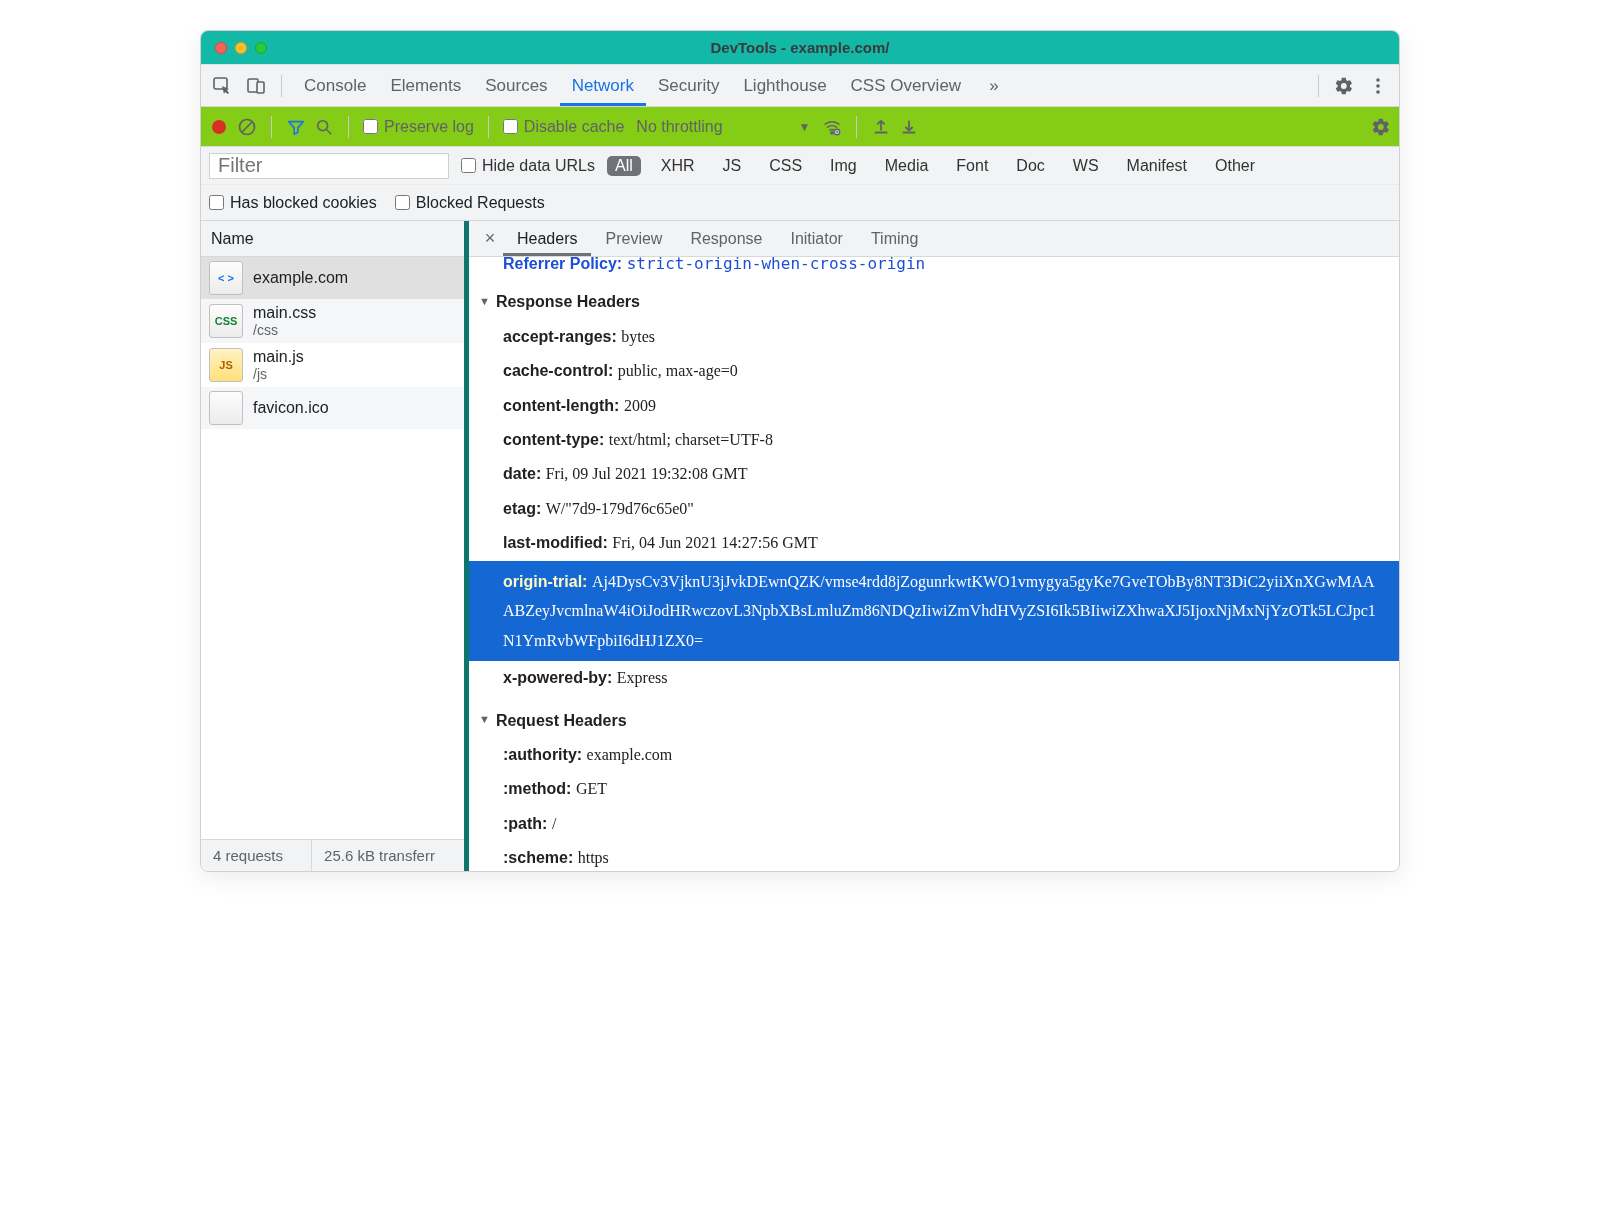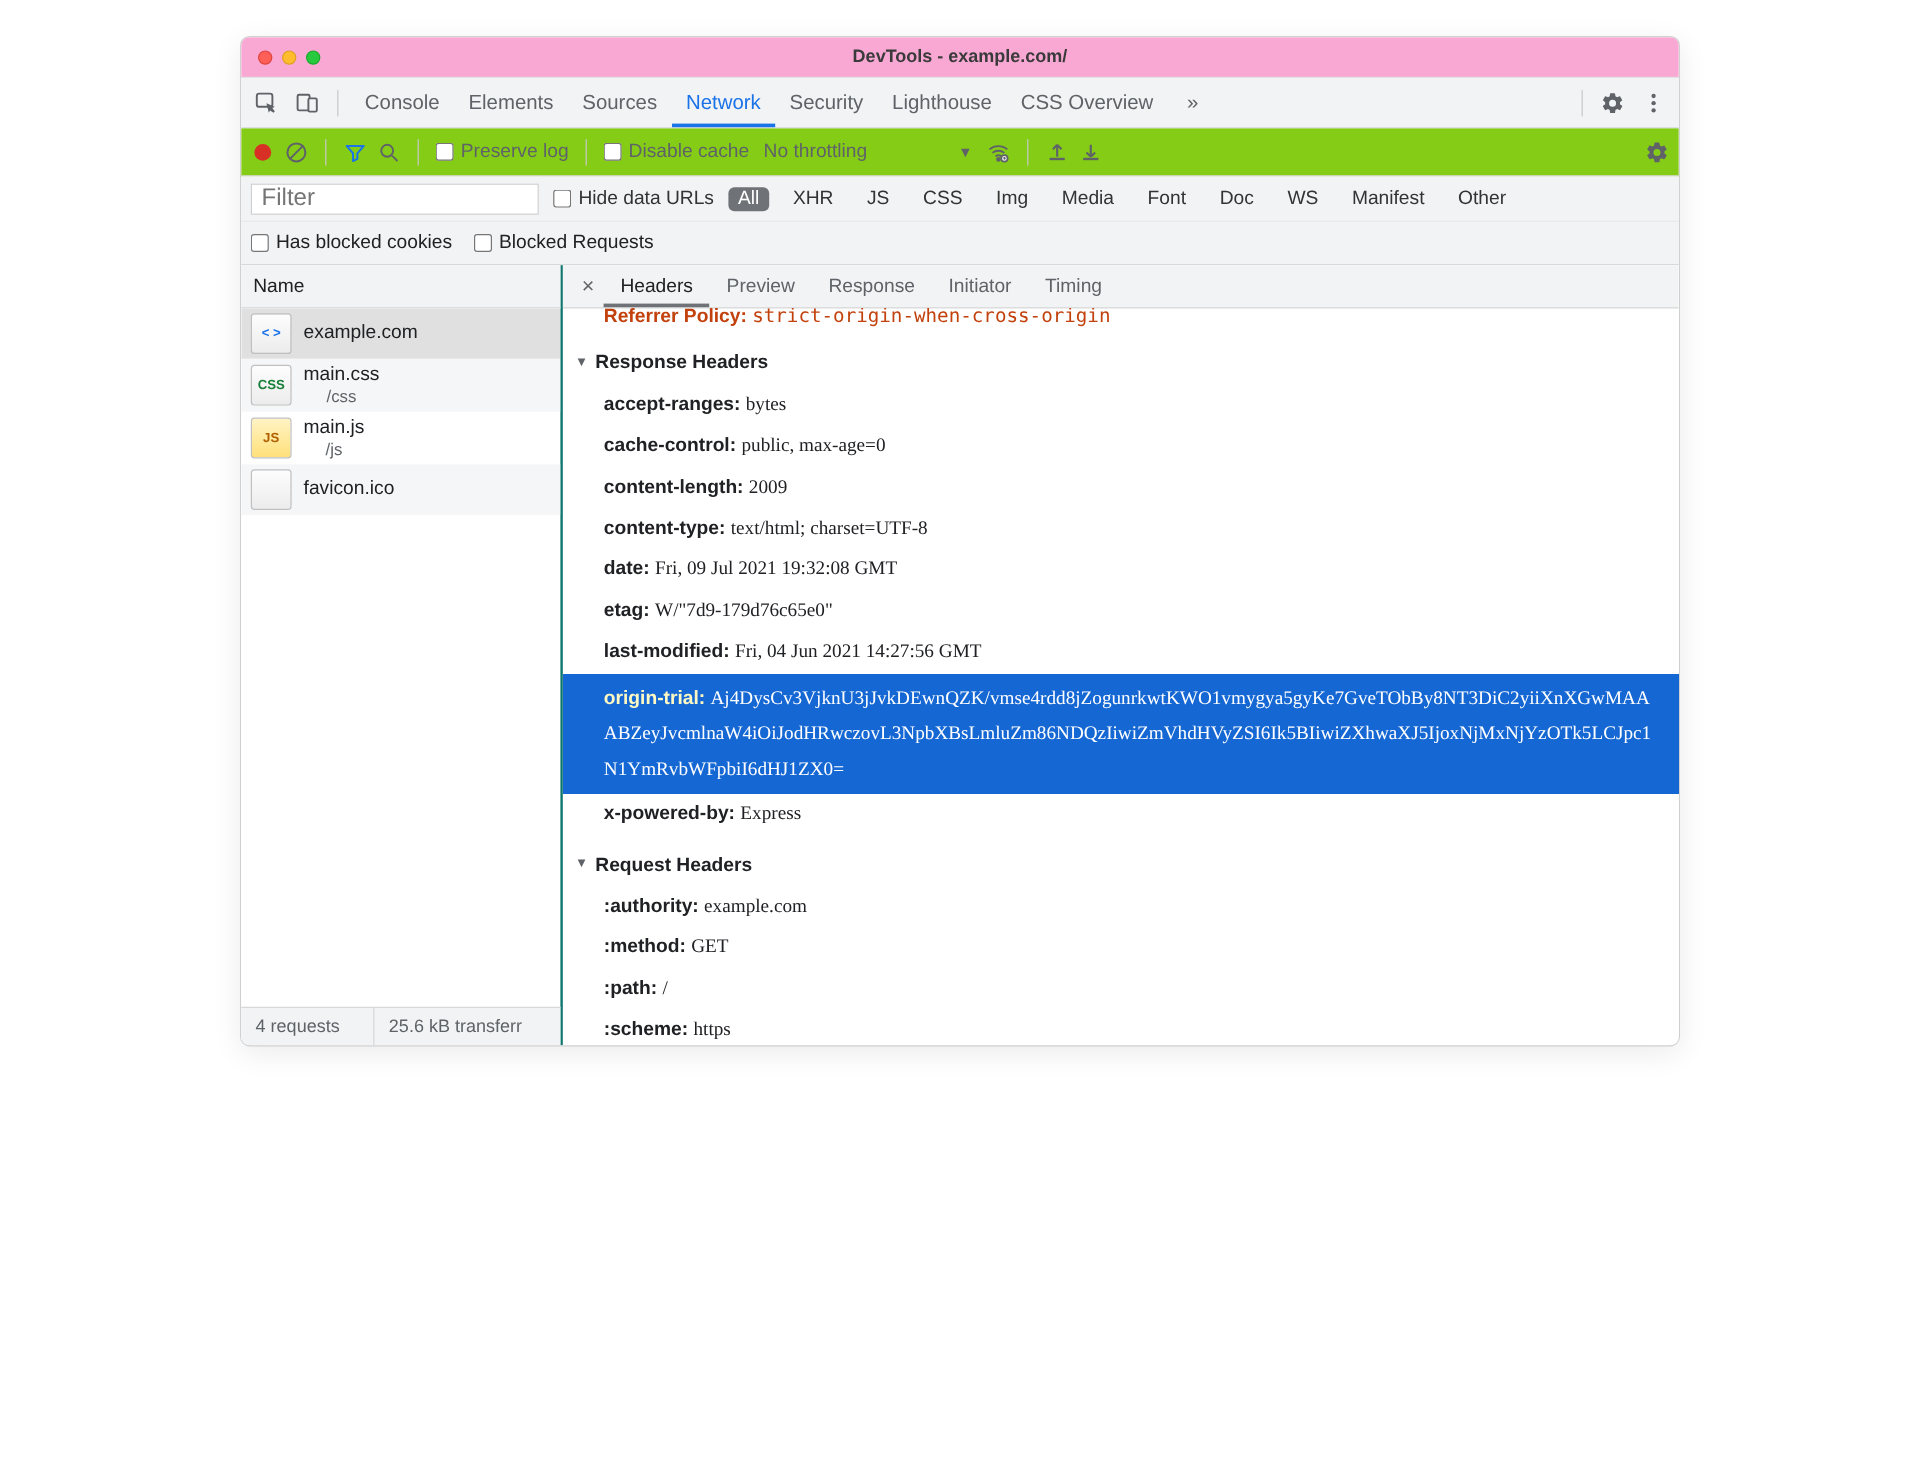--- a/index.html
+++ b/index.html
@@ -16,21 +16,21 @@
     border: 1px solid #d0d0d0;
     border-radius: 8px;
     overflow: hidden;
     box-shadow: 0 6px 24px rgba(0,0,0,0.08);
     background: #fff;
     display: flex; flex-direction: column;
   }
   
   .titlebar {
     height: 34px;
-    background: #f9a8d4;
+    background: #14b8a6;
     display: flex; align-items: center;
     position: relative;
     border-bottom: 1px solid #e2e2e2;
   }
   .traffic { display: flex; gap: 8px; padding-left: 14px; }
   .dot { width: 12px; height: 12px; border-radius: 50%; }
   .dot.red { background:#ff5f56; border:1px solid #e0443e; }
   .dot.yellow { background:#ffbd2e; border:1px solid #dea123; }
   .dot.green { background:#27c93f; border:1px solid #1aab29; }
   .title { position:absolute; left:0; right:0; text-align:center; font-size:15px; font-weight:600; color:#3a3a3a; pointer-events:none; }
@@ -70,21 +70,21 @@
     padding:0 8px; font-size:20px; color:#555;
   }
   .pill { padding:1px 8px; border-radius:5px; cursor:pointer; }
   .pill.active { background:#6f7277; color:#fff; }
   .cookie-row {
     display:flex; align-items:center; height:36px; background:#f1f3f4;
     border-bottom:1px solid #d8d8d8; padding:0 8px; gap:18px; font-size:16px;
   }
   
   .content { display:flex; height:650px; background:#fff; }
-  .sidebar { width:268px; border-right:2px solid #0f766e; display:flex; flex-direction:column;text-align:center; }
+  .sidebar { width:268px; border-right:5px solid #0f766e; display:flex; flex-direction:column; }
   .sidehead { height:36px; display:flex; align-items:center; padding:0 10px; font-size:16px; border-bottom:1px solid #d8d8d8; background:#f1f3f4; }
   .reqlist { flex:1; overflow:auto; }
   .reqitem { display:flex; align-items:center; gap:10px; padding:4px 8px; cursor:pointer; font-size:16px; }
   .reqitem.selected { background:#e0e0e0; }
   .reqitem:not(.selected):nth-child(even){ background:#f5f6f7; }
   .reqicon { width:34px; height:34px; border:1px solid #c0c0c0; border-radius:3px; background:linear-gradient(#fdfdfd,#ececec); display:flex; align-items:center; justify-content:center; font-size:11px; font-weight:700; }
   .reqicon.html { color:#1a73e8; }
   .reqicon.css { color:#188038; }
   .reqicon.js { color:#b06000; background:linear-gradient(#fff3c4,#ffe07a); }
   .reqtext { display:flex; flex-direction:column; line-height:1.2; }
@@ -98,21 +98,21 @@
   
   .details { flex:1; display:flex; flex-direction:column; overflow:hidden; }
   .dtabs {
     height:36px; display:flex; align-items:center; gap:0; padding:0 8px;
     border-bottom:1px solid #d8d8d8; background:#f1f3f4; font-size:16px; color:#5f6368;
   }
   .dtabs .close { width:26px; text-align:center; cursor:pointer; font-size:18px; color:#666; }
   .dtabs .dtab { padding:0 14px; height:100%; display:flex; align-items:center; cursor:pointer; }
   .dtabs .dtab.active { color:#202124; border-bottom:3px solid #6f7277; padding-top:3px; font-weight:500; }
   .dbody { flex:1; overflow:auto; font-size:16px; line-height:1.9; }
-  .cutoff { padding:4px 14px 0 34px; color:#c2410c; }
+  .cutoff { padding:4px 14px 0 34px; color:#1d4ed8; }
   .cutoff .k { font-weight:700; }
   .section { padding:6px 0 2px 0; }
   .section-title { display:flex; align-items:center; gap:6px; padding:2px 10px; color:#202124; font-weight:700; cursor:pointer; }
   .tri { font-size:11px; color:#5f6368; transform:translateY(-1px); }
   .kv { padding:2px 14px 2px 34px; font-family:inherit; }
   .kv .k { font-weight:700; }
   .kv .v { font-family: Liberation Serif, serif; }
   .kv.highlight {
     background:#1567d3; color:#fff; padding-top:6px; padding-bottom:6px;
     word-break: break-all; line-height:1.85;

